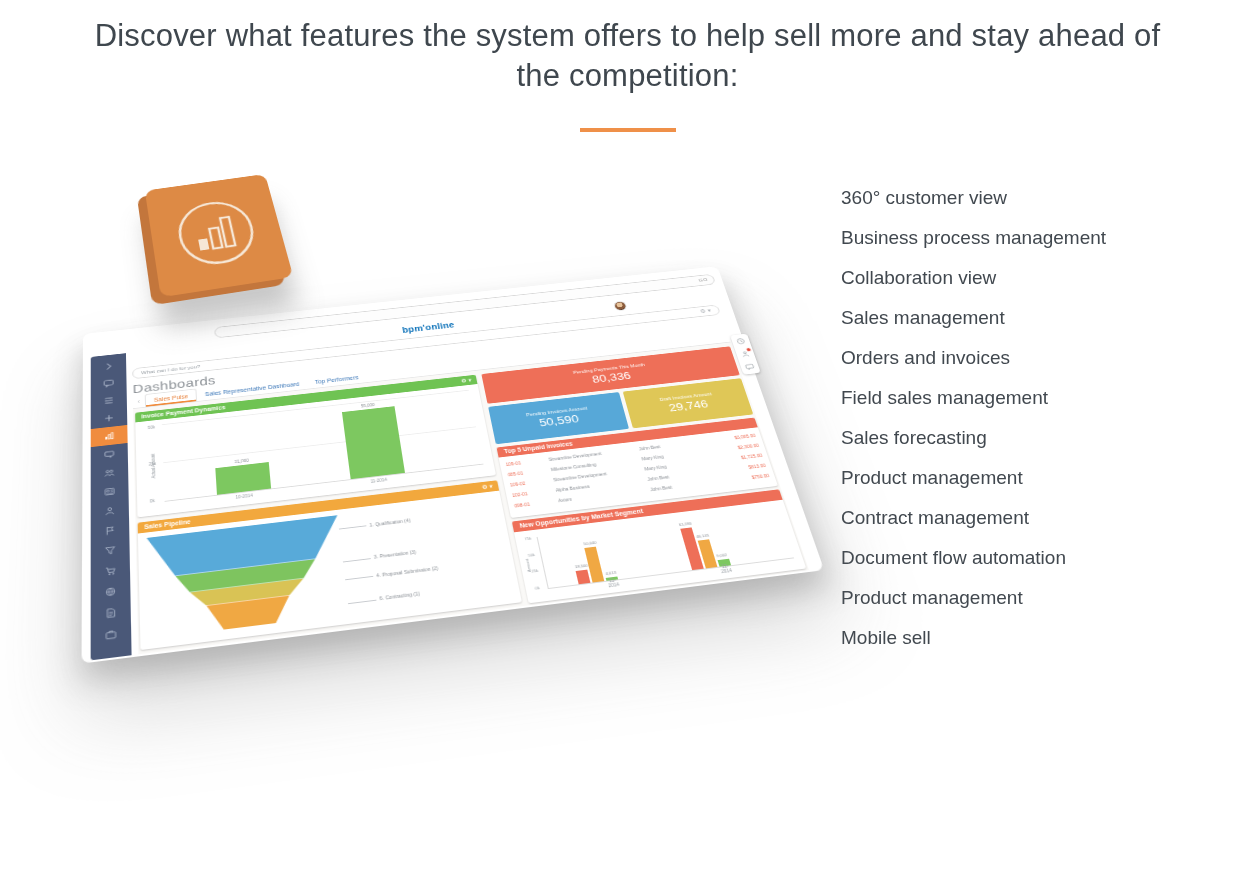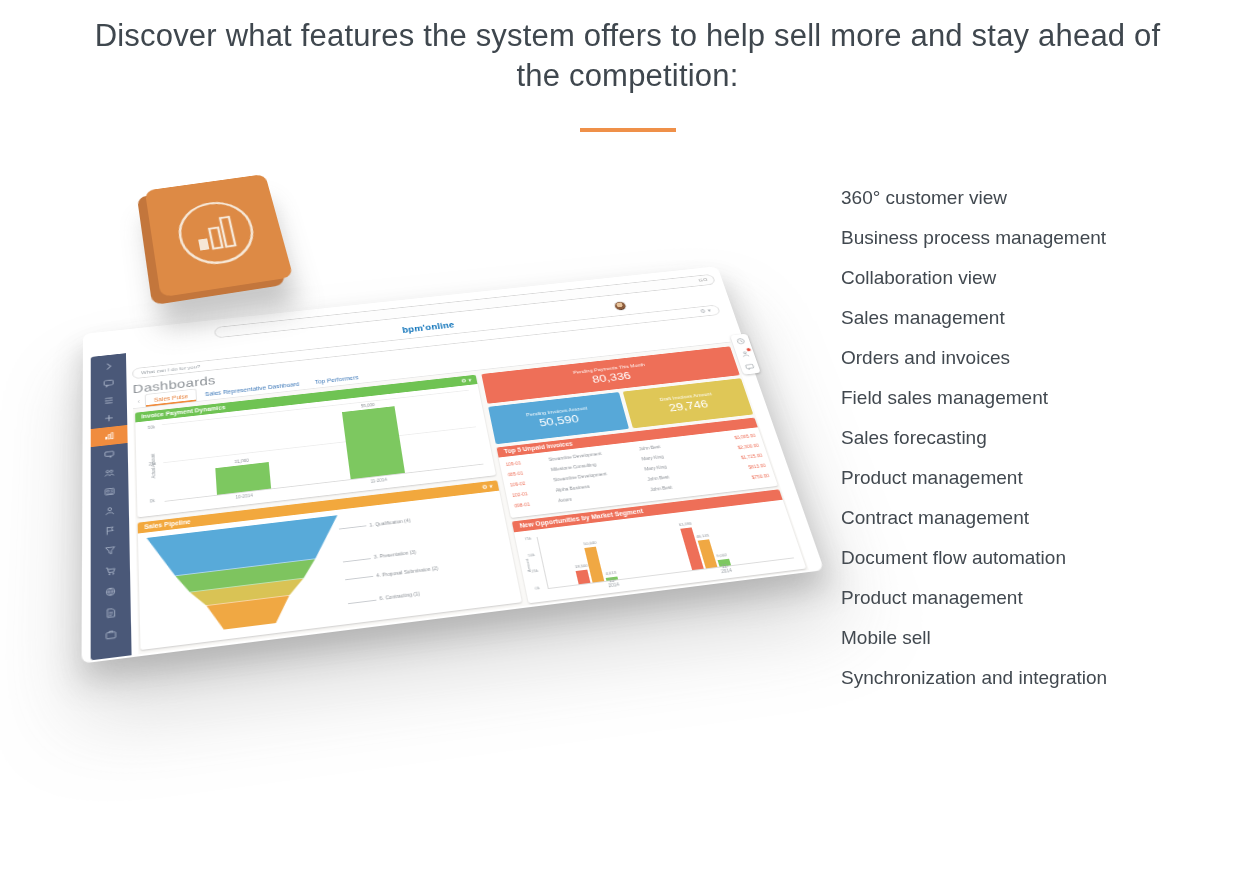--- a/index.html
+++ b/index.html
@@ -200,21 +200,20 @@
   <li>Collaboration view</li>
   <li>Sales management</li>
   <li>Orders and invoices</li>
   <li>Field sales management</li>
   <li>Sales forecasting</li>
   <li>Product management</li>
   <li>Contract management</li>
   <li>Document flow automation</li>
   <li>Product management</li>
   <li>Mobile sell</li>
-  <li>Synchronization and integration</li>
 </ul>
 
 <div class="illustration">
 
   <div class="screen-wrap">
     <div class="screen">
 
       <div class="url-row">
         <div class="url-pill">
           <span class="go-chip">GO</span>

